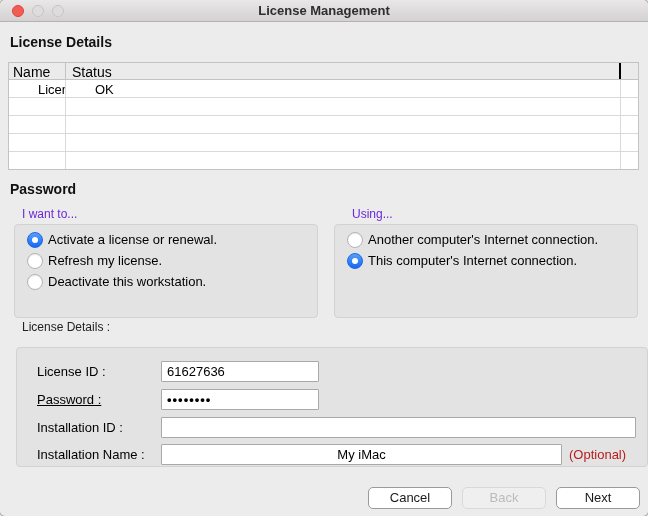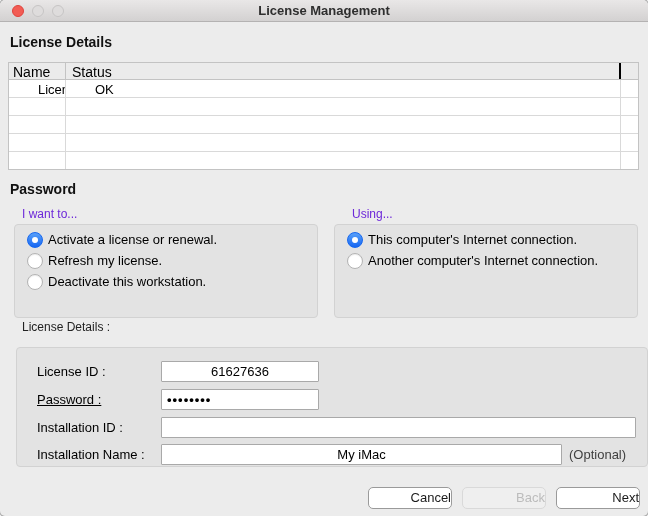--- a/index.html
+++ b/index.html
@@ -78,30 +78,30 @@
     position:absolute; left:16px; top:347px; width:632px; height:120px;
     background:#e3e3e3; border:1px solid #d2d2d2; border-radius:4px;
   }
   .fld-label { position:absolute; left:20px; font-size:13px; color:#000; }
   .fld-input {
     position:absolute; left:144px; height:21px;
     border:1px solid #a9a9a9; border-radius:1px; background:#fff;
     font-family:"Liberation Sans", sans-serif; font-size:13px;
     padding:0 5px; outline:none; color:#000;
   }
-  #lab-licid   { top:16px; }  #inp-licid   { top:13px; width:158px;text-align:center; }
+  #lab-licid   { top:16px; }  #inp-licid   { top:13px; width:158px; }
   #lab-pass    { top:44px;text-decoration:underline; }  #inp-pass    { top:41px; width:158px; font-weight:bold; font-size:13px; letter-spacing:1px; }
   #lab-instid  { top:72px; }  #inp-instid  { top:69px; width:475px; }
   #lab-instnm  { top:99px; }  #inp-instnm  { top:96px; width:401px;text-align:center; }
-  #optional-note { position:absolute; left:552px; top:99px; font-size:13px; color:#404040; }
+  #optional-note { position:absolute; left:552px; top:99px; font-size:13px; color:#b91c1c; }
   
   .btn {
     position:absolute; top:487px; width:84px; height:22px;
     border-radius:5px; font-family:"Liberation Sans", sans-serif;
-    font-size:13px; line-height:20px; text-align:right;
+    font-size:13px; line-height:20px; text-align:center;
     background:#fff; border:1px solid #9a9a9a; color:#1a1a1a; padding:0;
   }
   #btn-cancel { left:368px; }
   #btn-back   { left:462px; background:#efefef; border:1px solid #d9d9d9; color:#bcbcbc; }
   #btn-next   { left:556px; }
 </style>
 </head>
 <body>
 
 <div class="window">
@@ -164,29 +164,29 @@
     </div>
     <div class="radio-row">
       <span class="radio"></span>
       <span class="radio-label">Deactivate this workstation.</span>
     </div>
   </div>
 
   <div class="group-label" id="lbl-using">Using...</div>
   <div class="groupbox" id="box-using">
     <div class="radio-row">
+      <span class="radio"></span>
+      <span class="radio-label">Another computer's Internet connection.</span>
+    </div>
+    <div class="radio-row">
       <span class="radio on">
           <span class="dot"></span>
         </span>
       <span class="radio-label">This computer's Internet connection.</span>
     </div>
-    <div class="radio-row">
-      <span class="radio"></span>
-      <span class="radio-label">Another computer's Internet connection.</span>
-    </div>
   </div>
 
   <div id="lbl-details">License Details :</div>
   <div class="detailsbox">
     <div class="fld-label" id="lab-licid">License ID :</div>
     <input class="fld-input" id="inp-licid" type="text" value="61627636" style="">
 
     <div class="fld-label" id="lab-pass">Password :</div>
     <input class="fld-input" id="inp-pass" type="text" value="••••••••" style="">
 

